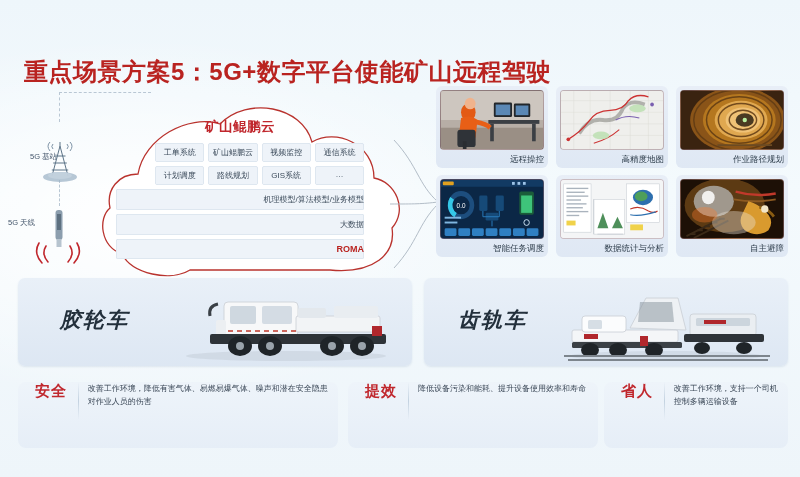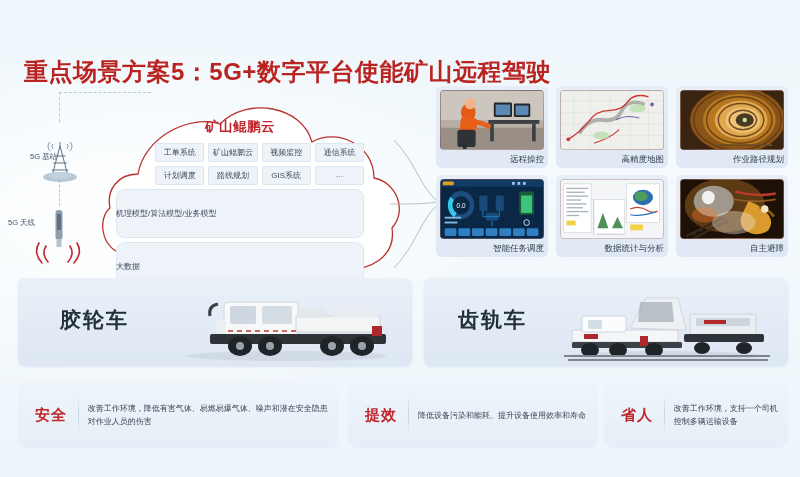--- a/index.html
+++ b/index.html
@@ -50,22 +50,22 @@
     margin-bottom:7px;letter-spacing:.5px;
   }
   .chip-row{display:flex;gap:4px;margin-bottom:4px;padding-left:39px;}
   .chip{
     flex:1;background:#eef3f9;border-radius:3px;
     font-size:8px;color:#3b4a5a;text-align:center;
     padding:4px 0 4px;white-space:nowrap;
     box-shadow:0 0 0 .5px rgba(175,195,215,.5) inset;
   }
   .bar{
-    background:#eef3f9;border-radius:9px;font-size:8px;color:#3b4a5a;
-    text-align:left;padding:19px 0;margin-bottom:4px;
+    background:#eef3f9;border-radius:2px;font-size:8px;color:#3b4a5a;
+    text-align:right;padding:5px 0;margin-bottom:4px;
     box-shadow:0 0 0 .5px rgba(175,195,215,.5) inset;
   }
   .bar.roma{color:#b92320;font-weight:bold;font-size:9px;}
   
   .fan{position:absolute;left:388px;top:140px;}
   
   .grid{position:absolute;left:436px;top:86px;width:352px;}
   .grid-row{display:flex;gap:8px;margin-bottom:7px;}
   .card{
     flex:1;background:linear-gradient(180deg,#e8eef7 0%,#dfe8f4 100%);
@@ -85,34 +85,35 @@
   .th-map{background:linear-gradient(150deg,#f4f4f2 0%,#dcdcda 55%,#cfcfcc 100%);}
   .th-tunnel{background:radial-gradient(circle at 62% 52%,#f3c27a 0%,#a8681f 35%,#3a2210 85%);}
   .th-hmi{background:linear-gradient(180deg,#0d2b4e 0%,#0a2240 100%);}
   .th-chart{background:#f6f7f8;}
   .th-avoid{background:radial-gradient(circle at 55% 45%,#ffe2a8 0%,#c07528 30%,#2a1608 90%);}
   
   .veh{
     position:absolute;top:278px;height:88px;border-radius:7px;
     background:linear-gradient(180deg,#e9f0f8 0%,#dde7f3 100%);
     box-shadow:0 1px 2px rgba(120,150,180,.18);
+    font-style:italic;
   }
   .veh-a{left:18px;width:394px;}
   .veh-b{left:424px;width:364px;}
   .veh-name{
     position:absolute;left:42px;top:28px;font-size:21px;font-weight:bold;
     color:#23303c;letter-spacing:2px;
   }
   .veh-b .veh-name{left:34px;}
   .veh-img{position:absolute;right:10px;bottom:4px;}
   
   .ben{
     position:absolute;top:382px;height:66px;border-radius:8px;
     background:linear-gradient(180deg,#eef4fa 0%,#e6eef7 100%);
-    display:flex;align-items:center;
+    display:flex;align-items:flex-start;
   }
   .ben-a{left:18px;width:320px;}
   .ben-b{left:348px;width:250px;}
   .ben-c{left:604px;width:184px;}
   .ben-badge{
     width:54px;min-width:54px;text-align:center;
     color:#c0272d;font-size:15px;font-weight:bold;letter-spacing:1px;
     margin-left:6px;
   }
   .ben-sep{

